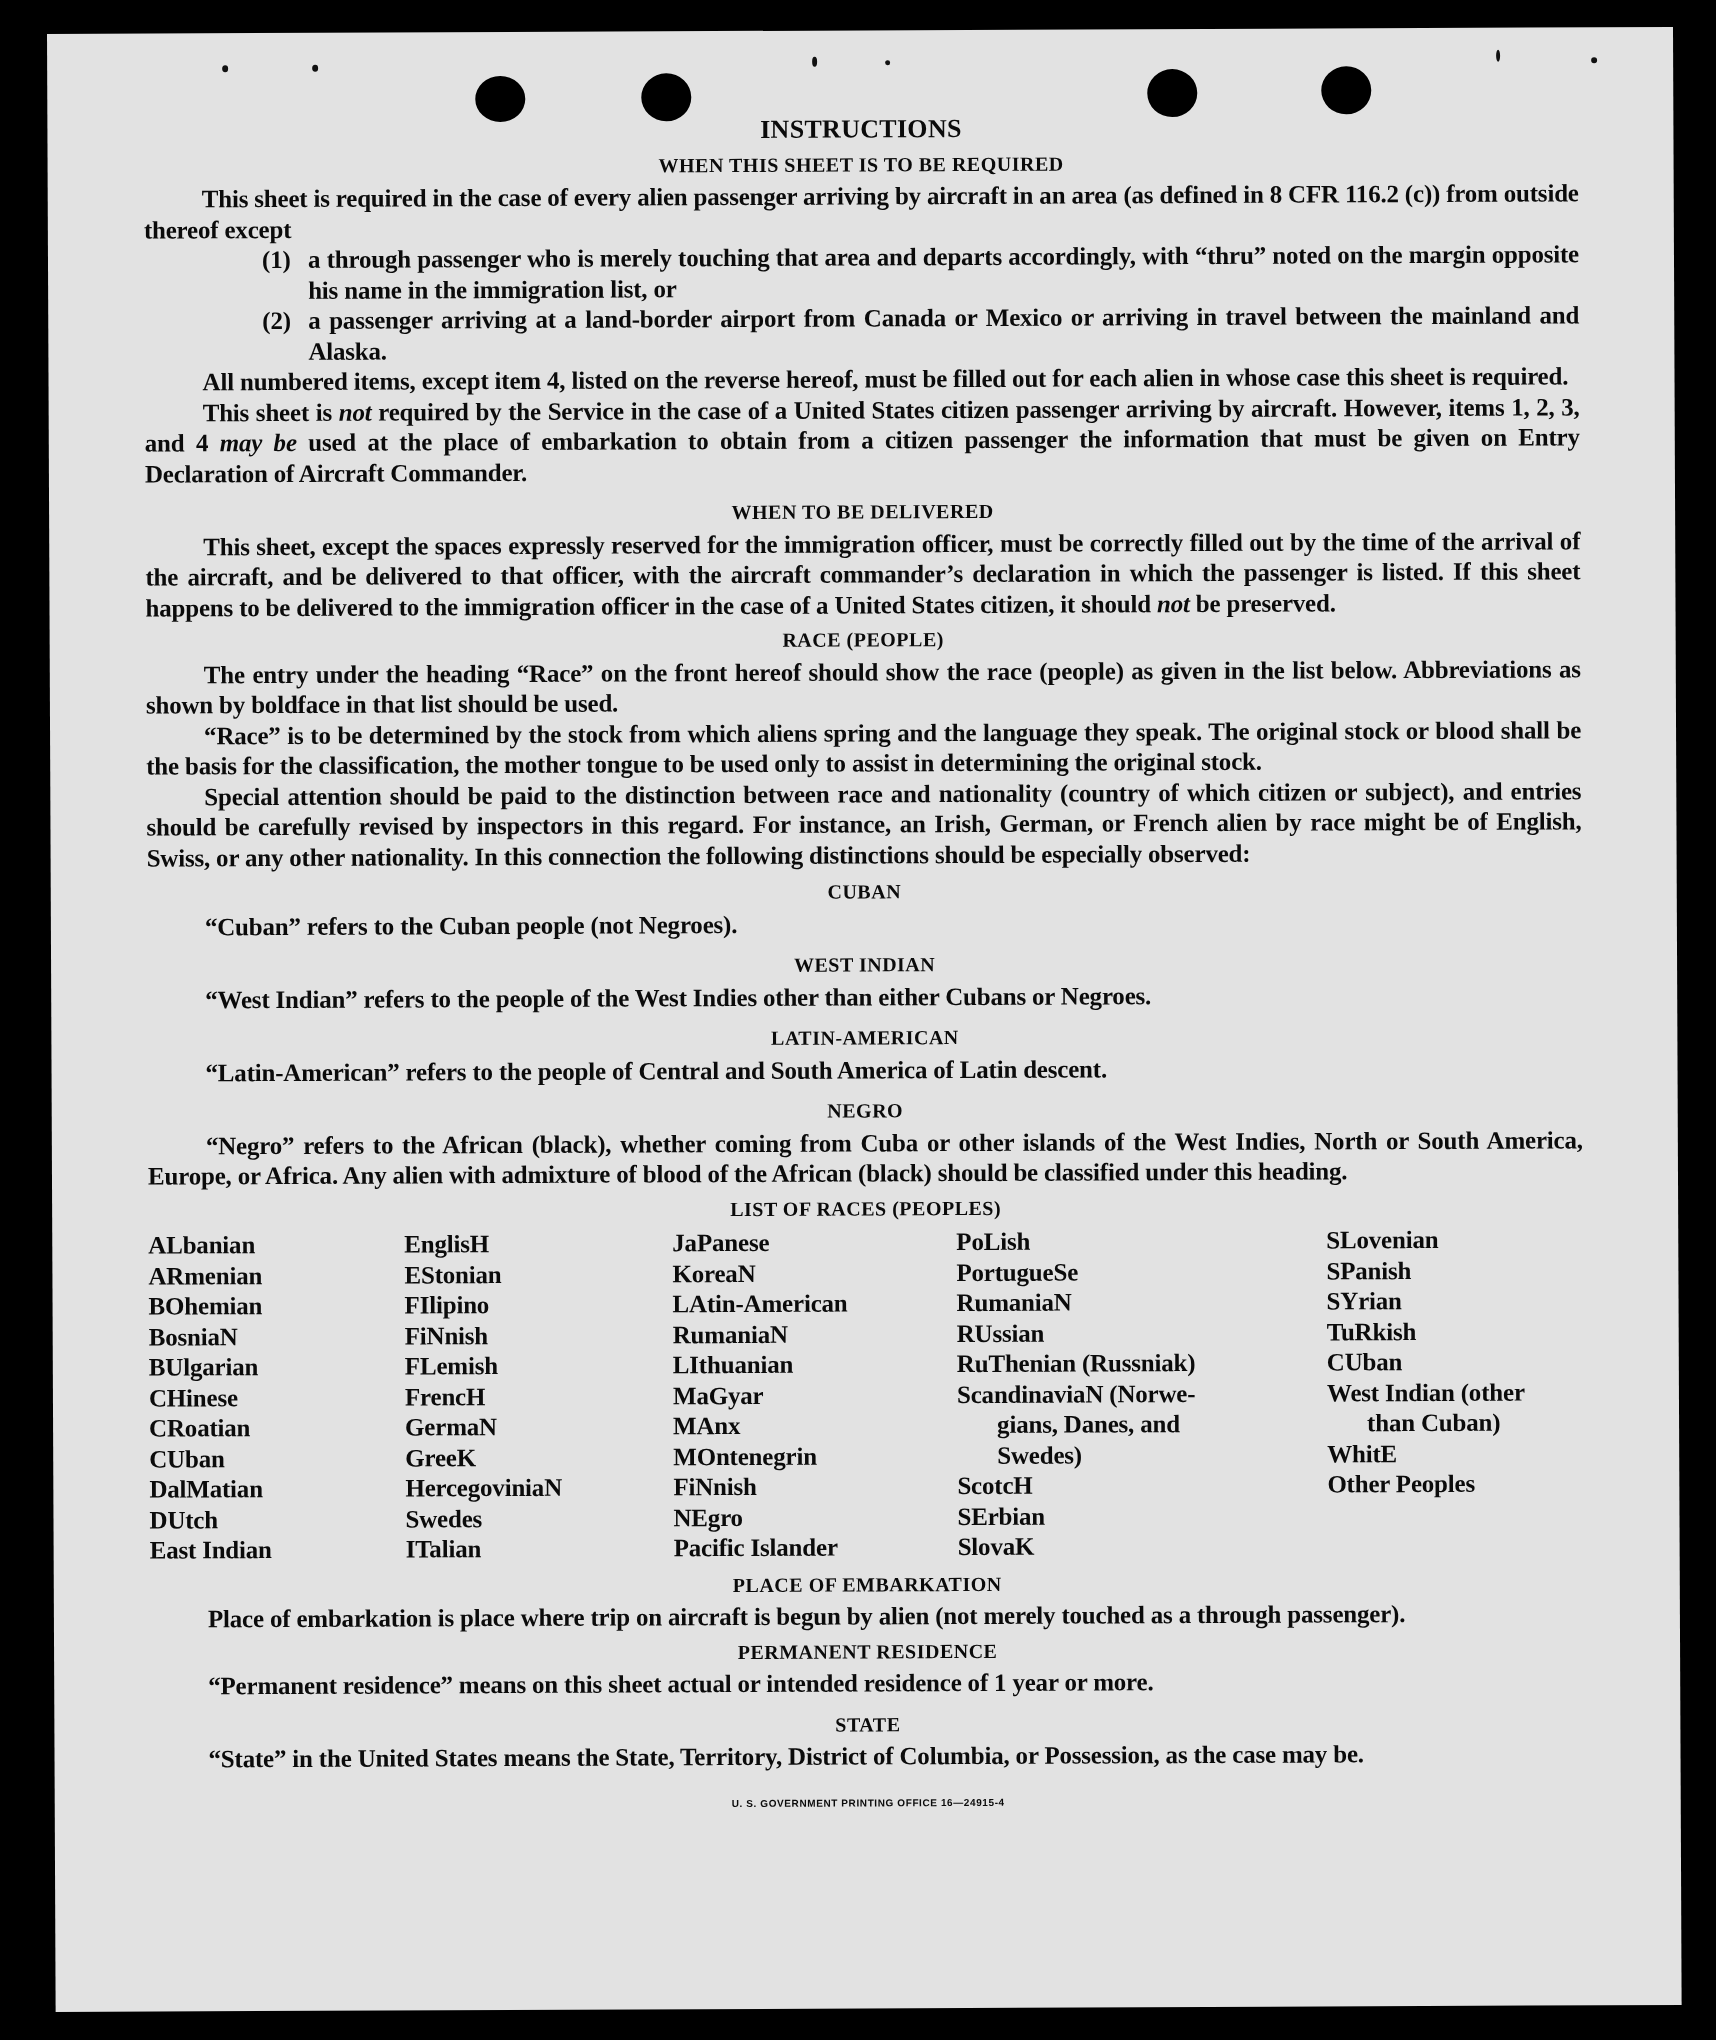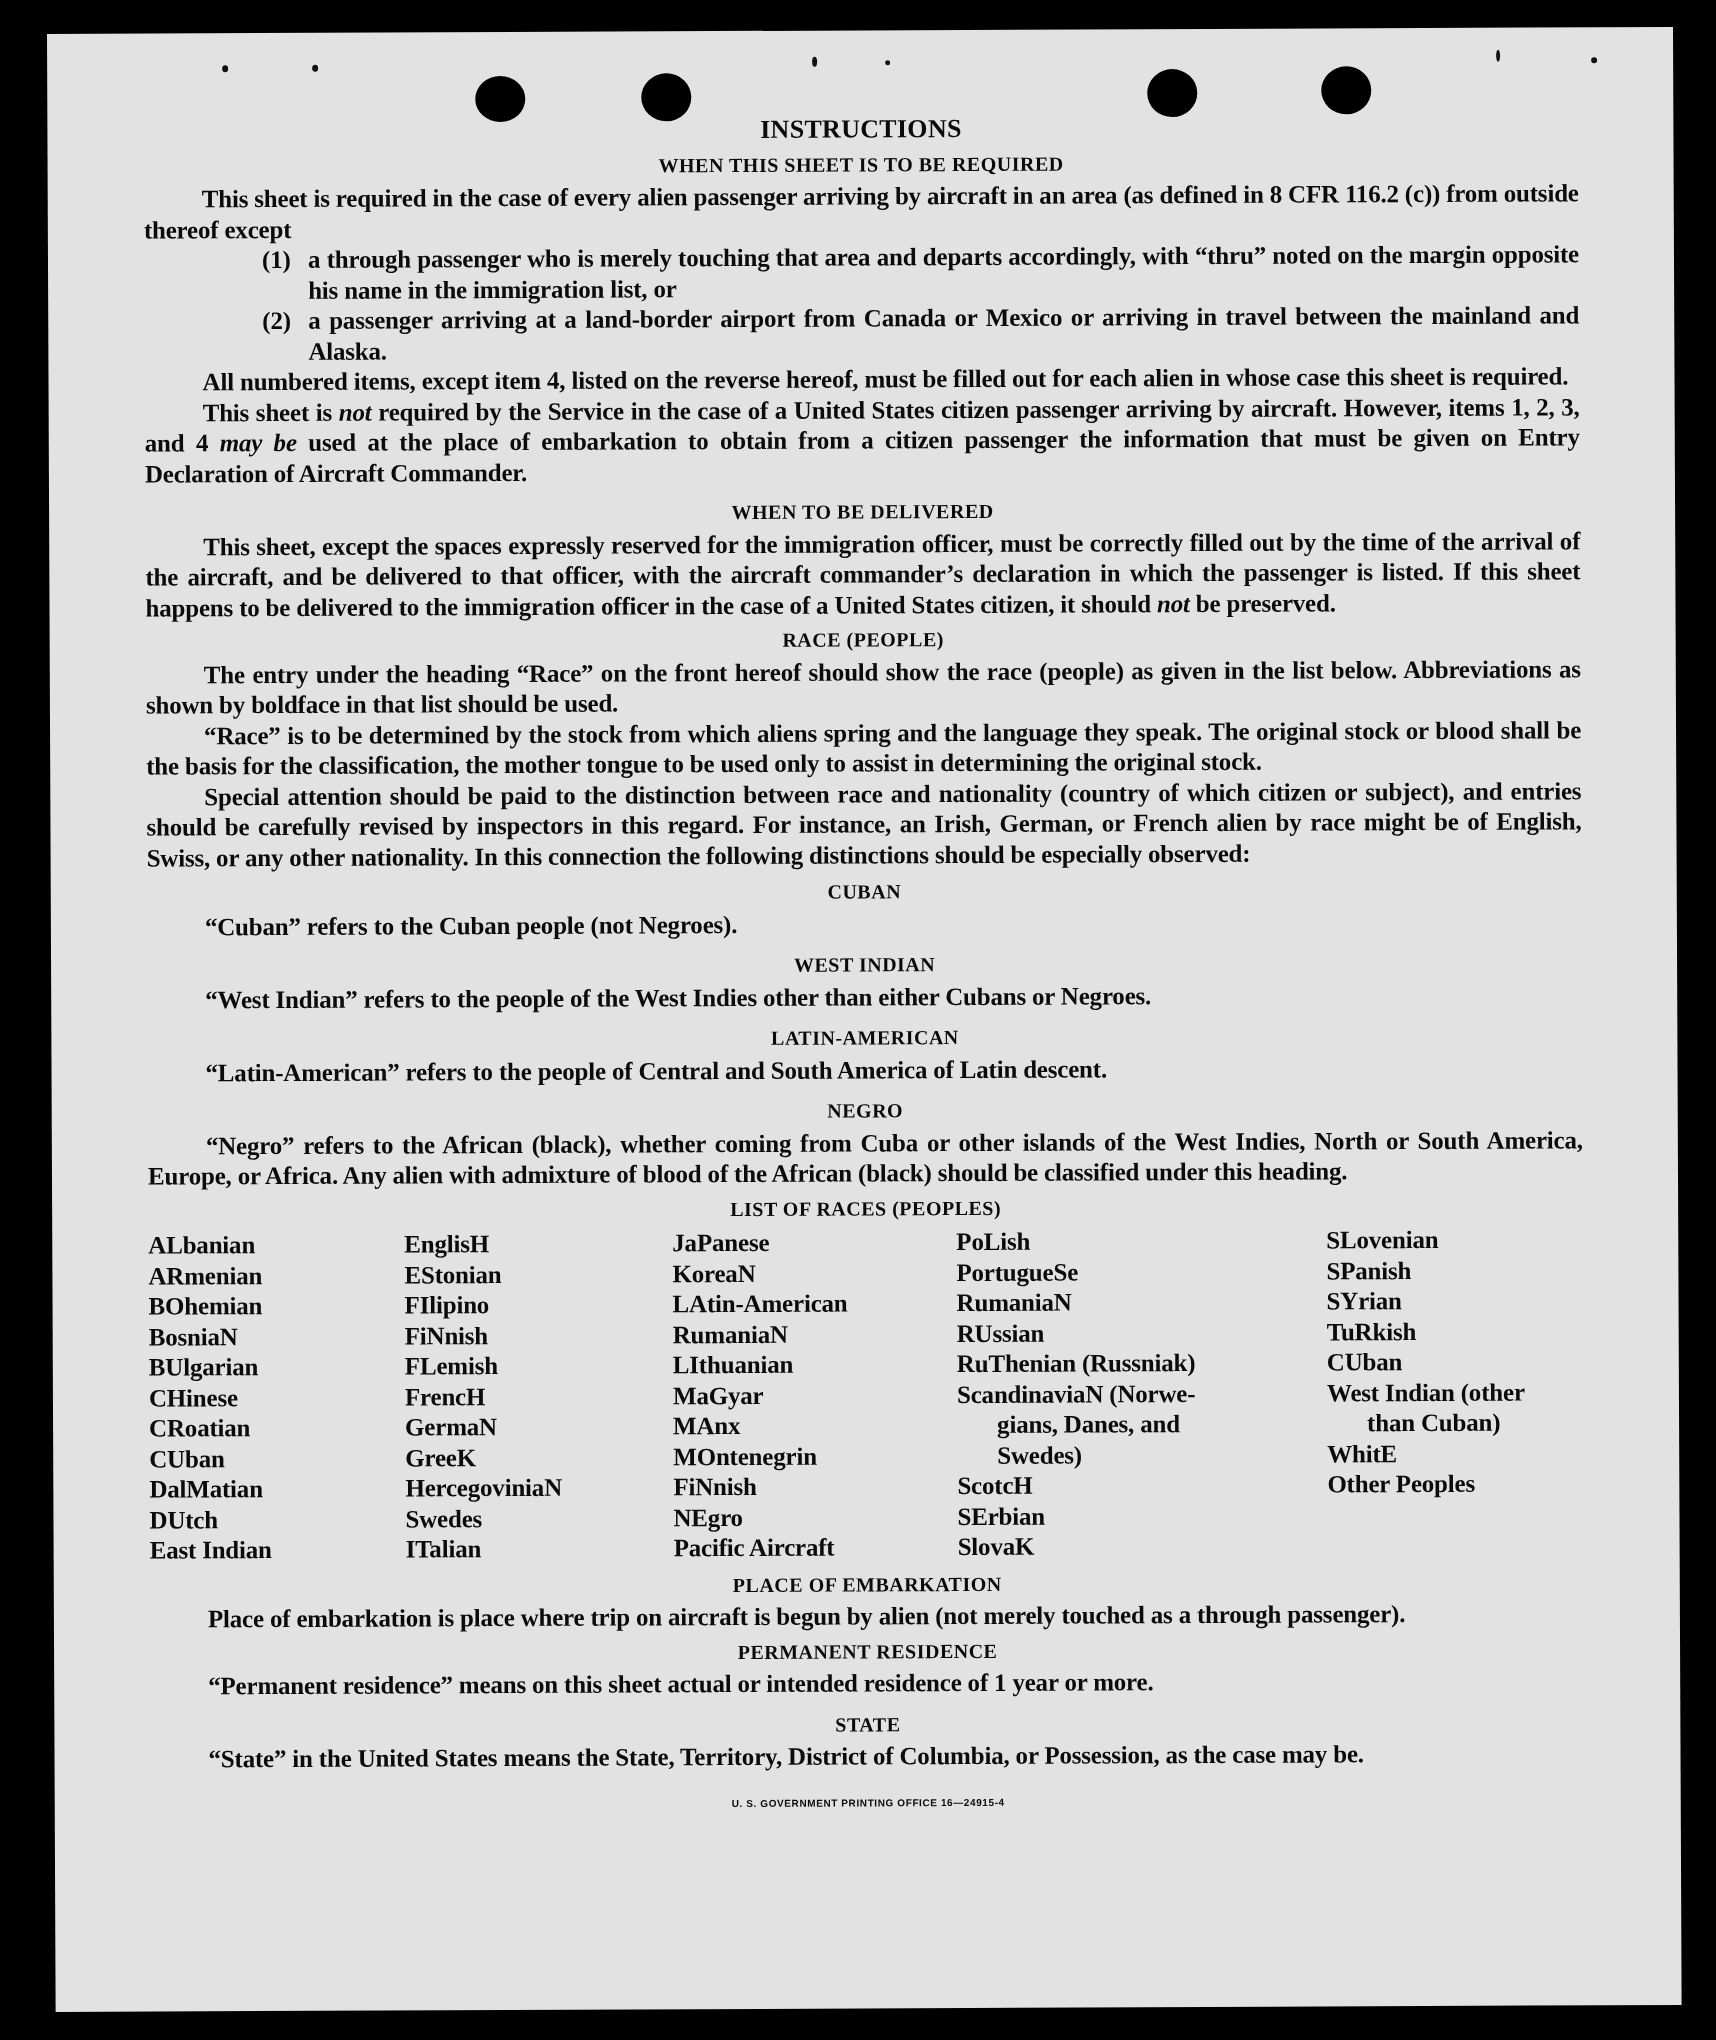--- a/index.html
+++ b/index.html
@@ -109,21 +109,21 @@
           <div>JaPanese</div>
           <div>KoreaN</div>
           <div>LAtin-American</div>
           <div>RumaniaN</div>
           <div>LIthuanian</div>
           <div>MaGyar</div>
           <div>MAnx</div>
           <div>MOntenegrin</div>
           <div>FiNnish</div>
           <div>NEgro</div>
-          <div>Pacific Aircraft</div>
+          <div>Pacific Islander</div>
         </div>
       <div class="race-col">
           <div>PoLish</div>
           <div>PortugueSe</div>
           <div>RumaniaN</div>
           <div>RUssian</div>
           <div>RuThenian (Russniak)</div>
           <div>ScandinaviaN (Norwe-</div>
           <div class="cont">gians, Danes, and</div>
           <div class="cont">Swedes)</div>

